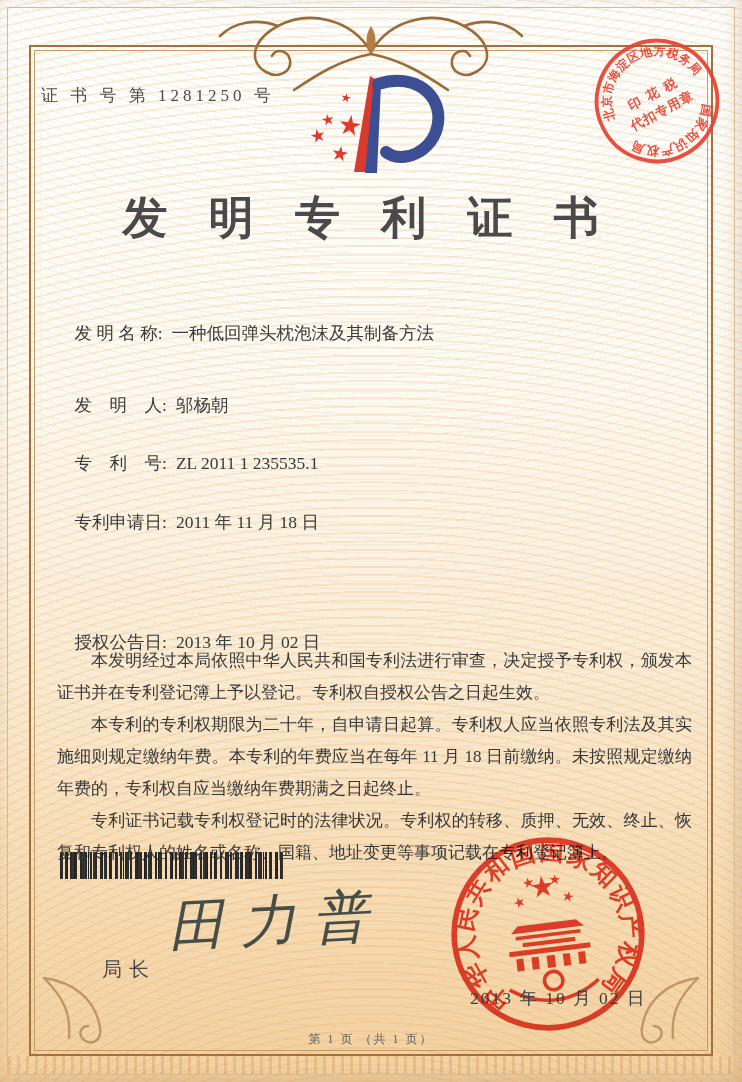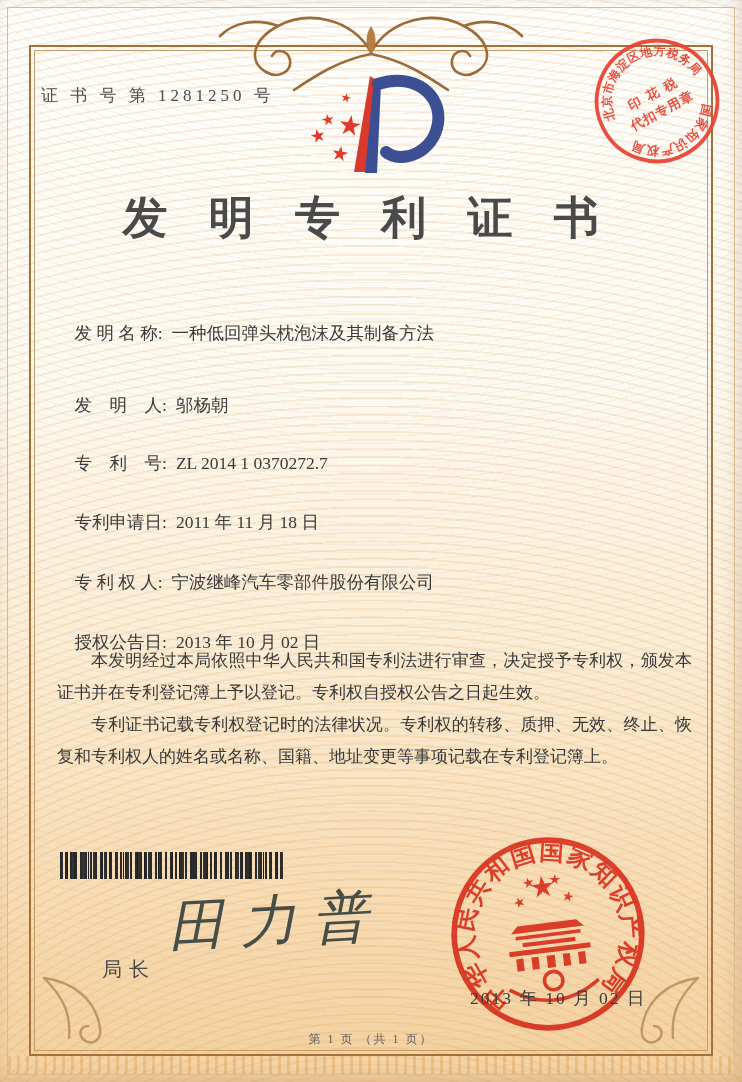--- a/index.html
+++ b/index.html
@@ -113,34 +113,32 @@
 
   <h1 class="title">发 明 专 利 证 书</h1>
 
   <div class="field" style="top:300px">
     <span>发 明 名 称:</span><span class="fvalue">一种低回弹头枕泡沫及其制备方法</span>
   </div>
   <div class="field" style="top:372px">
     <span>发　明　人:</span><span class="fvalue">邬杨朝</span>
   </div>
   <div class="field" style="top:430px">
-    <span>专　利　号:</span><span class="fvalue">ZL 2014 1 0370272.7</span>
+    <span>专　利　号:</span><span class="fvalue">ZL 2011 1 235535.1</span>
   </div>
   <div class="field" style="top:489px">
     <span>专利申请日:</span><span class="fvalue">2011 年 11 月 18 日</span>
-  </div>
-  <div class="field" style="top:549px">
-    <span>专 利 权 人:</span><span class="fvalue">宁波继峰汽车零部件股份有限公司</span>
   </div>
   <div class="field" style="top:609px">
     <span>授权公告日:</span><span class="fvalue">2013 年 10 月 02 日</span>
   </div>
 
   <div class="body-text">
     <p>本发明经过本局依照中华人民共和国专利法进行审查，决定授予专利权，颁发本证书并在专利登记簿上予以登记。专利权自授权公告之日起生效。</p>
+    <p>本专利的专利权期限为二十年，自申请日起算。专利权人应当依照专利法及其实施细则规定缴纳年费。本专利的年费应当在每年 11 月 18 日前缴纳。未按照规定缴纳年费的，专利权自应当缴纳年费期满之日起终止。</p>
     <p>专利证书记载专利权登记时的法律状况。专利权的转移、质押、无效、终止、恢复和专利权人的姓名或名称、国籍、地址变更等事项记载在专利登记簿上。</p>
   </div>
 
   <div class="barcode"></div>
 
   <div class="sig-label">局长</div>
   <div class="sig-name">田力普</div>
 
   <svg class="big-seal" width="204" height="204" viewBox="0 0 200 200">
     <defs>

